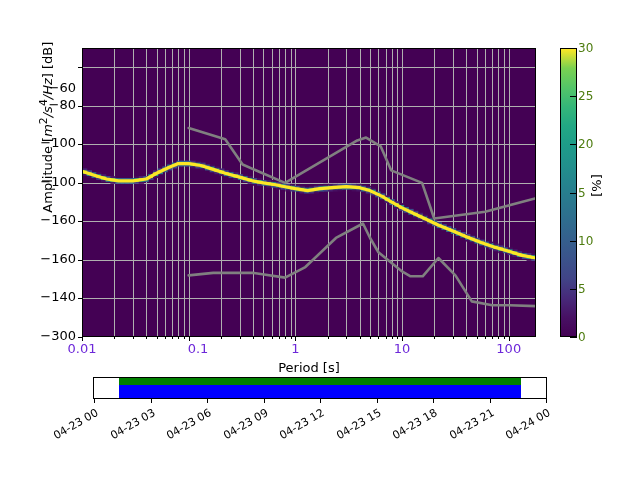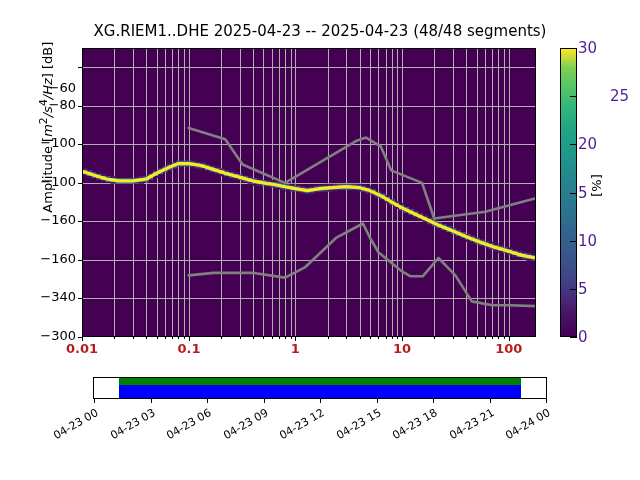--- a/index.html
+++ b/index.html
@@ -29,40 +29,40 @@
     font-size:13px;color:#000;
   }
   .ytickmark{position:absolute;left:-4px;width:4px;height:1px;background:#000;}
   .ylabel{
     position:absolute;left:-64px;top:118px;width:220px;
     transform:rotate(-90deg);transform-origin:center center;
     text-align:center;font-size:13px;color:#000;
   }
   
   .xtick{
-    position:absolute;top:341px;font-size:13px;color:#b91c1c;
-    transform:translateX(-50%);white-space:nowrap;font-weight:bold;
+    position:absolute;top:341px;font-size:13px;color:#6d28d9;
+    transform:translateX(-50%);white-space:nowrap;
   }
   .xtickmark{position:absolute;top:337px;width:1px;height:4px;background:#000;}
   .xtickmin{position:absolute;top:337px;width:1px;height:2px;background:#000;}
   .xlabel{
     position:absolute;left:0;top:360px;width:618px;text-align:center;
     font-size:13px;color:#000;
   }
   
   #cbar{
     position:absolute;left:560px;top:48px;width:17px;height:289px;
     border:1px solid #000;box-sizing:border-box;
     background:linear-gradient(to top,
       #440154 0%, #471164 6.6%, #472a7a 13.3%, #414487 20%,
       #3b528b 26.6%, #355f8d 33.3%, #2f6c8e 40%, #2a788e 46.6%,
       #25848e 53.3%, #21918c 60%, #1e9c89 66.6%, #22a884 73.3%,
       #35b779 80%, #54c568 86.6%, #7ad151 93.3%, #fde725 100%);
   }
-  .cbtick{position:absolute;left:578px;font-size:15px;color:#4c1d95;transform:translateY(-50%);}
+  .cbtick{position:absolute;left:578px;font-size:12px;color:#4d7c0f;transform:translateY(-50%);}
   .cbmark{position:absolute;left:570px;width:7px;height:1px;background:#000;}
   .cblabel{
     position:absolute;left:556px;top:178px;width:80px;
     transform:rotate(-90deg);transform-origin:center center;
     text-align:center;font-size:13px;color:#000;
   }
   
   #tl{
     position:absolute;left:93px;top:377px;width:454px;height:22px;
     border:1px solid #000;box-sizing:border-box;background:#fff;
@@ -72,21 +72,20 @@
   .tllabel{
     position:absolute;font-size:11px;color:#000;white-space:nowrap;
     transform:rotate(-30deg);transform-origin:right top;
   }
 </style>
 </head>
 <body>
 
 <div id="fig">
 
-  <div class="ttl">XG.RIEM1..DHE   2025-04-23 -- 2025-04-23  (48/48 segments)</div>
 
   <div id="axes">
     <div id="gridlayer">
         <div class="gl gv" style="left: 0px;"></div>
         <div class="gl gv" style="left: 32.12px;"></div>
         <div class="gl gv" style="left: 50.9px;"></div>
         <div class="gl gv" style="left: 64.23px;"></div>
         <div class="gl gv" style="left: 74.57px;"></div>
         <div class="gl gv" style="left: 83.02px;"></div>
         <div class="gl gv" style="left: 90.16px;"></div>
@@ -490,21 +489,21 @@
       <div class="ytick" style="top: 96.8px; right: 564px;">−80</div>
       <div class="ytickmark" style="position: absolute; left: 78px; top: 105.8px;"></div>
       <div class="ytick" style="top: 135.333px; right: 564px;">−100</div>
       <div class="ytickmark" style="position: absolute; left: 78px; top: 144.333px;"></div>
       <div class="ytick" style="top: 173.867px; right: 564px;">−100</div>
       <div class="ytickmark" style="position: absolute; left: 78px; top: 182.867px;"></div>
       <div class="ytick" style="top: 212.4px; right: 564px;">−160</div>
       <div class="ytickmark" style="position: absolute; left: 78px; top: 221.4px;"></div>
       <div class="ytick" style="top: 250.933px; right: 564px;">−160</div>
       <div class="ytickmark" style="position: absolute; left: 78px; top: 259.933px;"></div>
-      <div class="ytick" style="top: 289.467px; right: 564px;">−340</div>
+      <div class="ytick" style="top: 289.467px; right: 564px;">−140</div>
       <div class="ytickmark" style="position: absolute; left: 78px; top: 298.467px;"></div>
       <div class="ytick" style="top: 328px; right: 564px;">−300</div>
       <div class="ytickmark" style="position: absolute; left: 78px; top: 337px;"></div>
     </div>
   <div class="ylabel">
     Amplitude [<i>m</i><sup>2</sup><i>/s</i><sup>4</sup><i>/Hz</i>] [dB]
   </div>
 
   <div id="xaxis">
       <div class="xtickmark" style="left: 82px;"></div>
@@ -538,39 +537,40 @@
       <div class="xtickmin" style="left: 434.19px;"></div>
       <div class="xtickmin" style="left: 452.98px;"></div>
       <div class="xtickmin" style="left: 466.31px;"></div>
       <div class="xtickmin" style="left: 476.65px;"></div>
       <div class="xtickmin" style="left: 485.1px;"></div>
       <div class="xtickmin" style="left: 492.24px;"></div>
       <div class="xtickmin" style="left: 498.43px;"></div>
       <div class="xtickmin" style="left: 503.88px;"></div>
       <div class="xtickmark" style="left: 508.76px;"></div>
       <div class="xtick" style="left: 82px;">0.01</div>
-      <div class="xtick" style="left: 189px;">0.1</div>
+      <div class="xtick" style="left: 198px;">0.1</div>
       <div class="xtick" style="left: 295.38px;">1</div>
       <div class="xtick" style="left: 402.07px;">10</div>
       <div class="xtick" style="left: 508.76px; text-align: right;">100</div>
     </div>
+  <div class="xlabel">Period [s]</div>
 
   <div id="cbar"></div>
   <div id="cbticks">
       <div class="cbtick" style="top: 337px;">0</div>
       <div class="cbmark" style="top: 337px;"></div>
       <div class="cbtick" style="top: 288.83px;">5</div>
       <div class="cbmark" style="top: 288.83px;"></div>
       <div class="cbtick" style="top: 240.67px;">10</div>
       <div class="cbmark" style="top: 240.67px;"></div>
       <div class="cbtick" style="top: 192.5px;">5</div>
       <div class="cbmark" style="top: 192.5px;"></div>
       <div class="cbtick" style="top: 144.33px;">20</div>
       <div class="cbmark" style="top: 144.33px;"></div>
-      <div class="cbtick" style="top: 96.17px; padding-left: 32px;">25</div>
+      <div class="cbtick" style="top: 96.17px;">25</div>
       <div class="cbmark" style="top: 96.17px;"></div>
       <div class="cbtick" style="top: 48px;">30</div>
       <div class="cbmark" style="top: 48px;"></div>
     </div>
   <div class="cblabel">[%]</div>
 
   <div id="tl">
     <div class="tlseg" id="tlgreen" style="left: 24.9px; width: 402.3px; top: 0px; height: 7px; background: rgb(0, 128, 0);"></div>
     <div class="tlseg" id="tlblue" style="left: 24.9px; width: 402.3px; top: 7px; height: 13px; background: rgb(0, 0, 255);"></div>
   </div>

